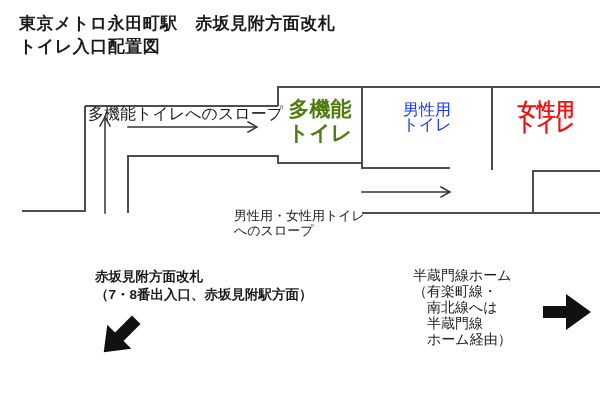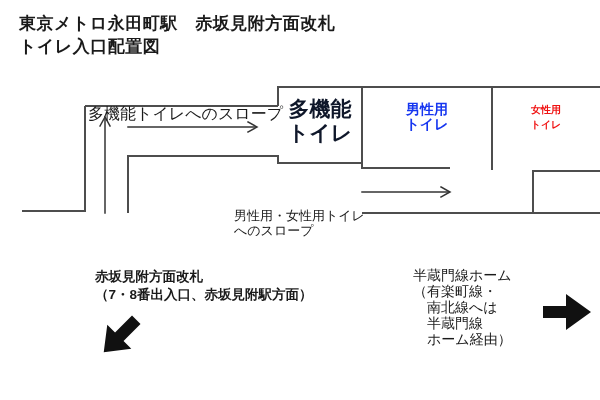--- a/index.html
+++ b/index.html
@@ -12,23 +12,23 @@
   .title{
     left:19px;top:12px;font-size:17px;font-weight:bold;line-height:23px;
     letter-spacing:0.5px;
   }
   .slope1{left:88px;top:106px;font-size:16px;line-height:16px;}
   .tafn{
     left:278px;top:97px;width:84px;text-align:center;
     font-size:21px;font-weight:bold;line-height:24px;
   }
   .mens{left:362px;top:102px;width:130px;text-align:center;
-    font-size:14px;font-weight:bold;line-height:15px;}
+    font-size:16px;font-weight:normal;line-height:15px;}
   .womens{left:492px;top:102px;width:108px;text-align:center;
-    font-size:10px;font-weight:bold;line-height:15px;}
+    font-size:19px;font-weight:bold;line-height:15px;}
   .slope2{left:234px;top:176px;font-size:13px;line-height:15px;margin-top:32px;}
   .gate-note{left:95px;top:268px;font-size:13.5px;line-height:18px;font-weight:bold;}
   .hanzomon-note{left:413px;top:268px;font-size:14px;line-height:16px;font-family:Liberation Mono, monospace;}
   svg.overlay{position:absolute;left:0;top:0;}
   .walls{fill:none;stroke-width:2;shape-rendering:crispEdges;}
   .thin-arrows{fill:none;stroke-width:1.5;stroke-linecap:square;}
 </style>
 </head>
 <body>
 
@@ -71,21 +71,21 @@
   </g>
 
   <g style="fill: rgb(17, 17, 17);">
     <polygon points="-23,-6 1,-6 1,-17 23,0 1,17 1,6 -23,6" transform="translate(120,336) rotate(135)"></polygon>
     <polygon points="543,306 566,306 566,294 591,312 566,330 566,318 543,318"></polygon>
   </g>
 </svg>
 
 <div class="abs slope1">多機能トイレへのスロープ</div>
 
-<div class="abs tafn" style="color: #0f172a;">多機能
+<div class="abs tafn" style="color: #4d7c0f;">多機能
 トイレ</div>
 
 <div class="abs mens" style="color: rgb(22, 54, 240);">男性用
 トイレ</div>
 
 <div class="abs womens" style="color: rgb(240, 18, 18);">女性用
 トイレ</div>
 
 <div class="abs slope2">男性用・女性用トイレ
 へのスロープ</div>

